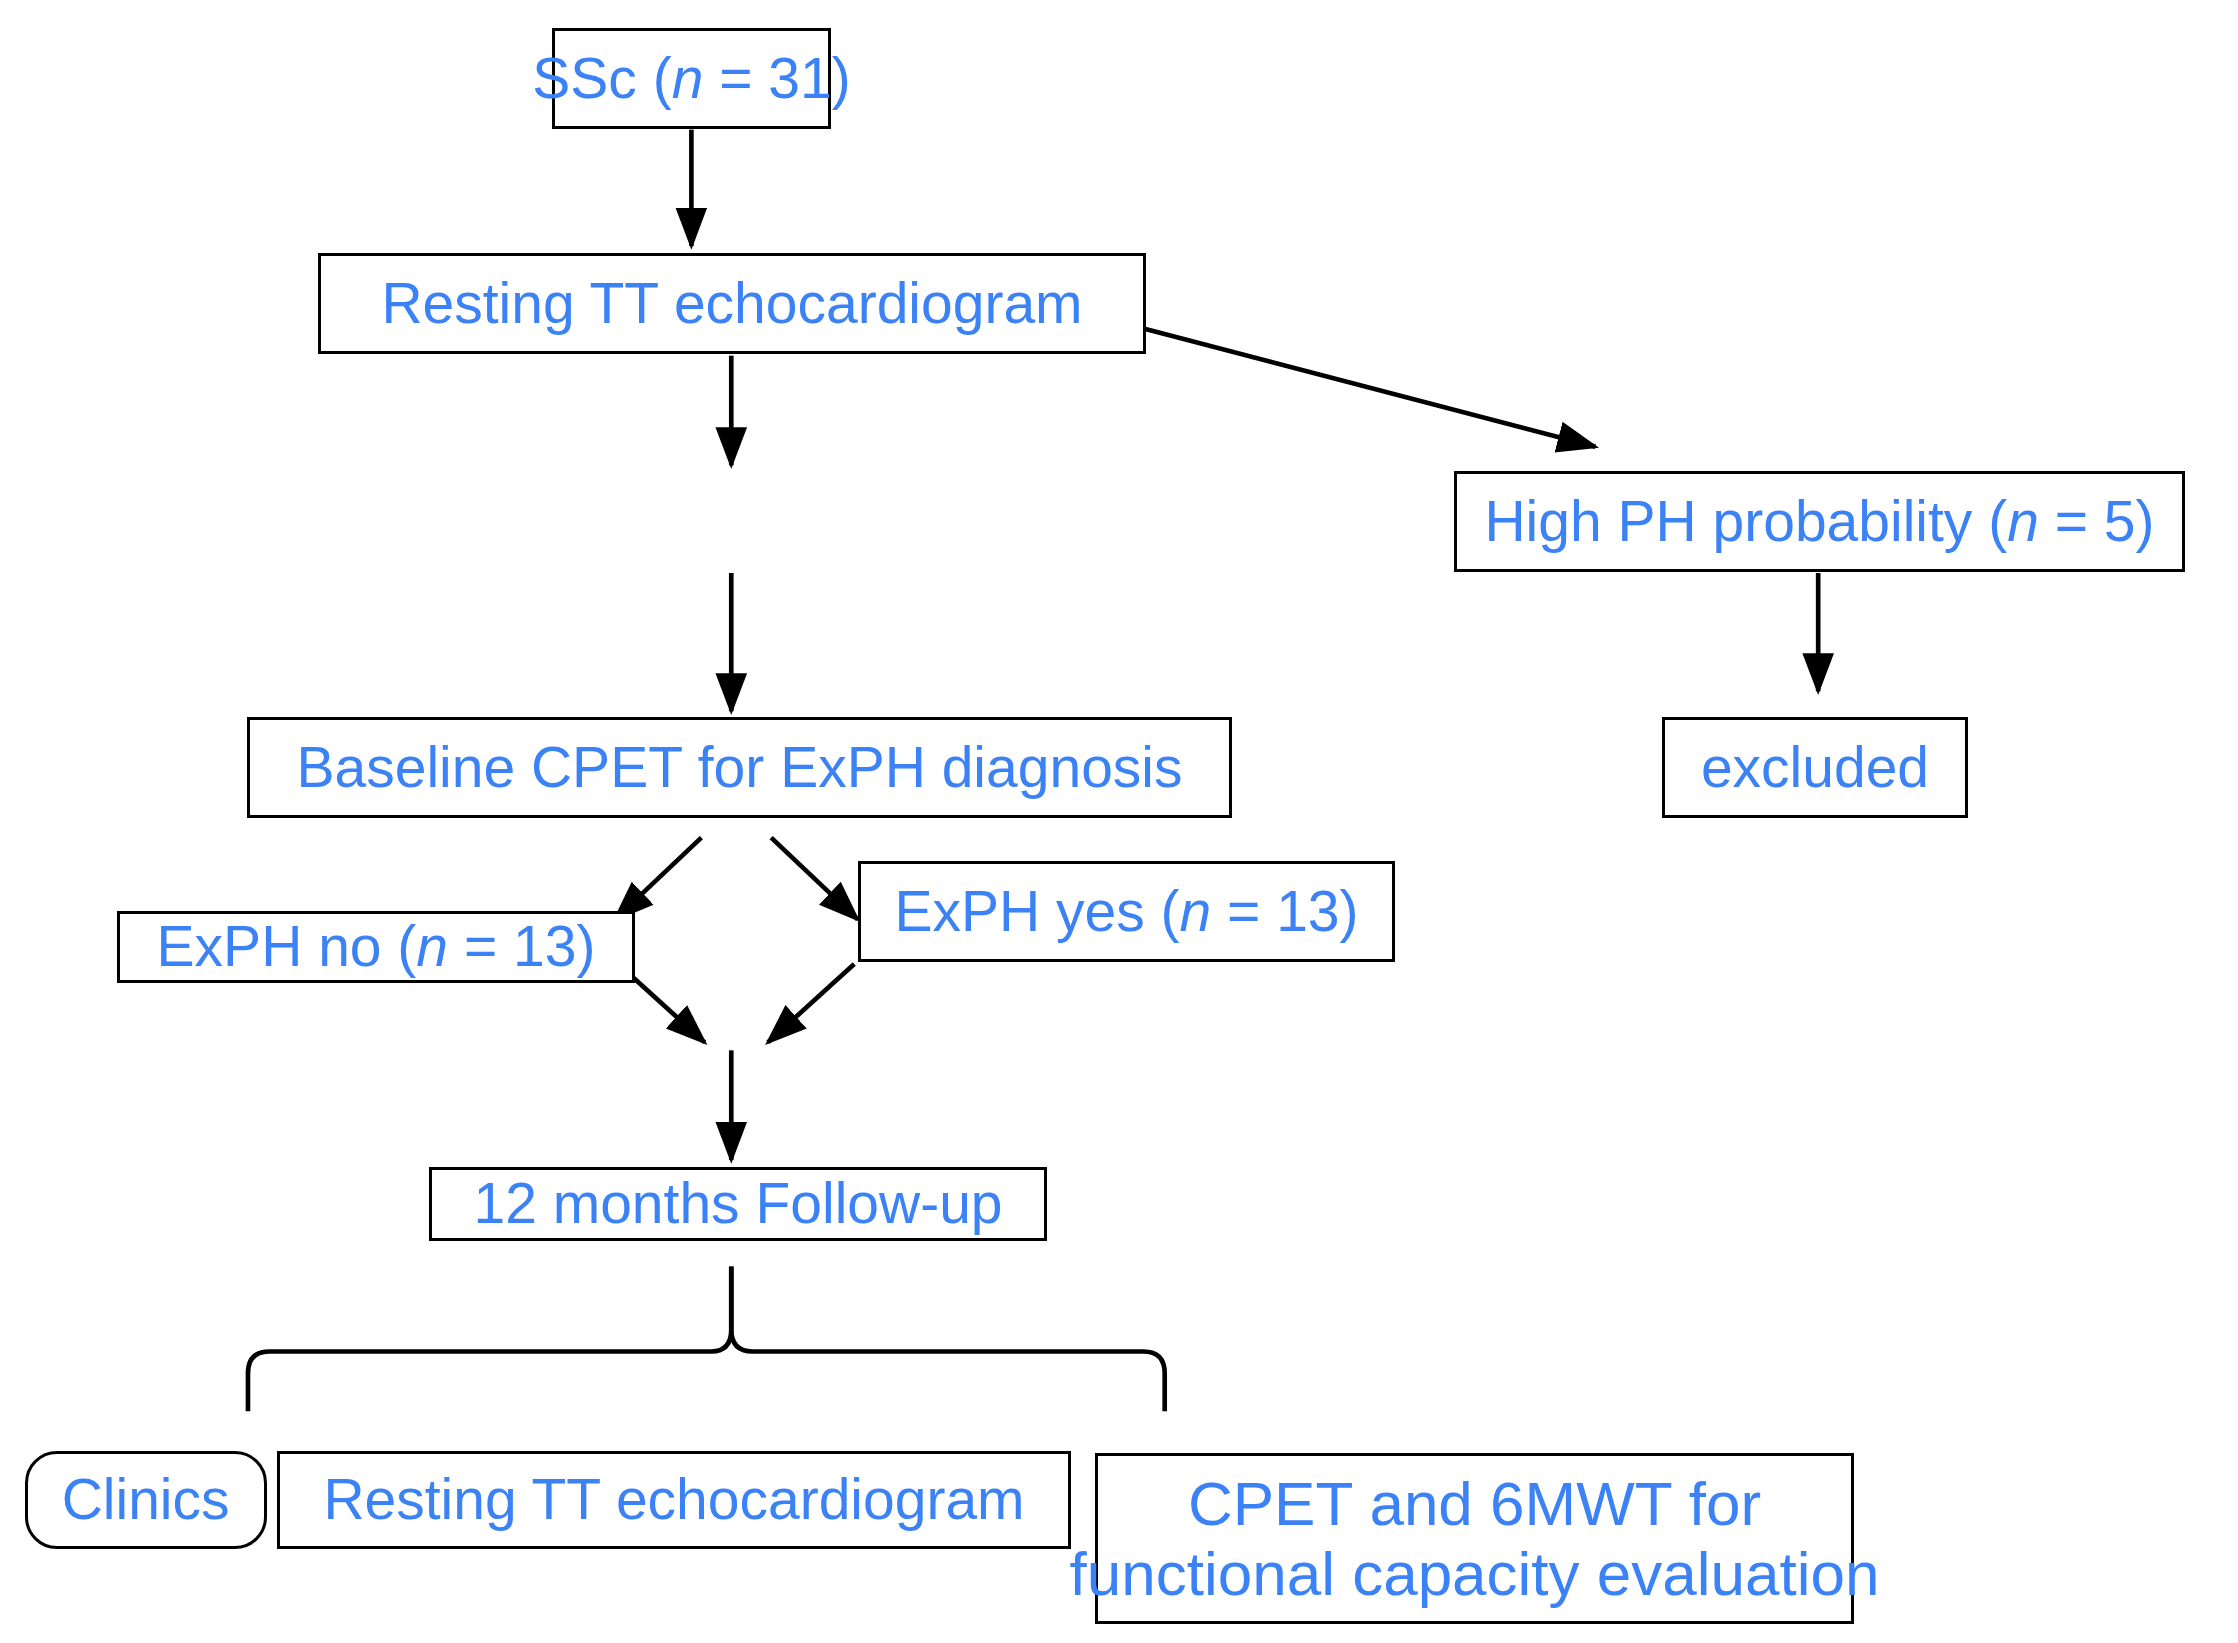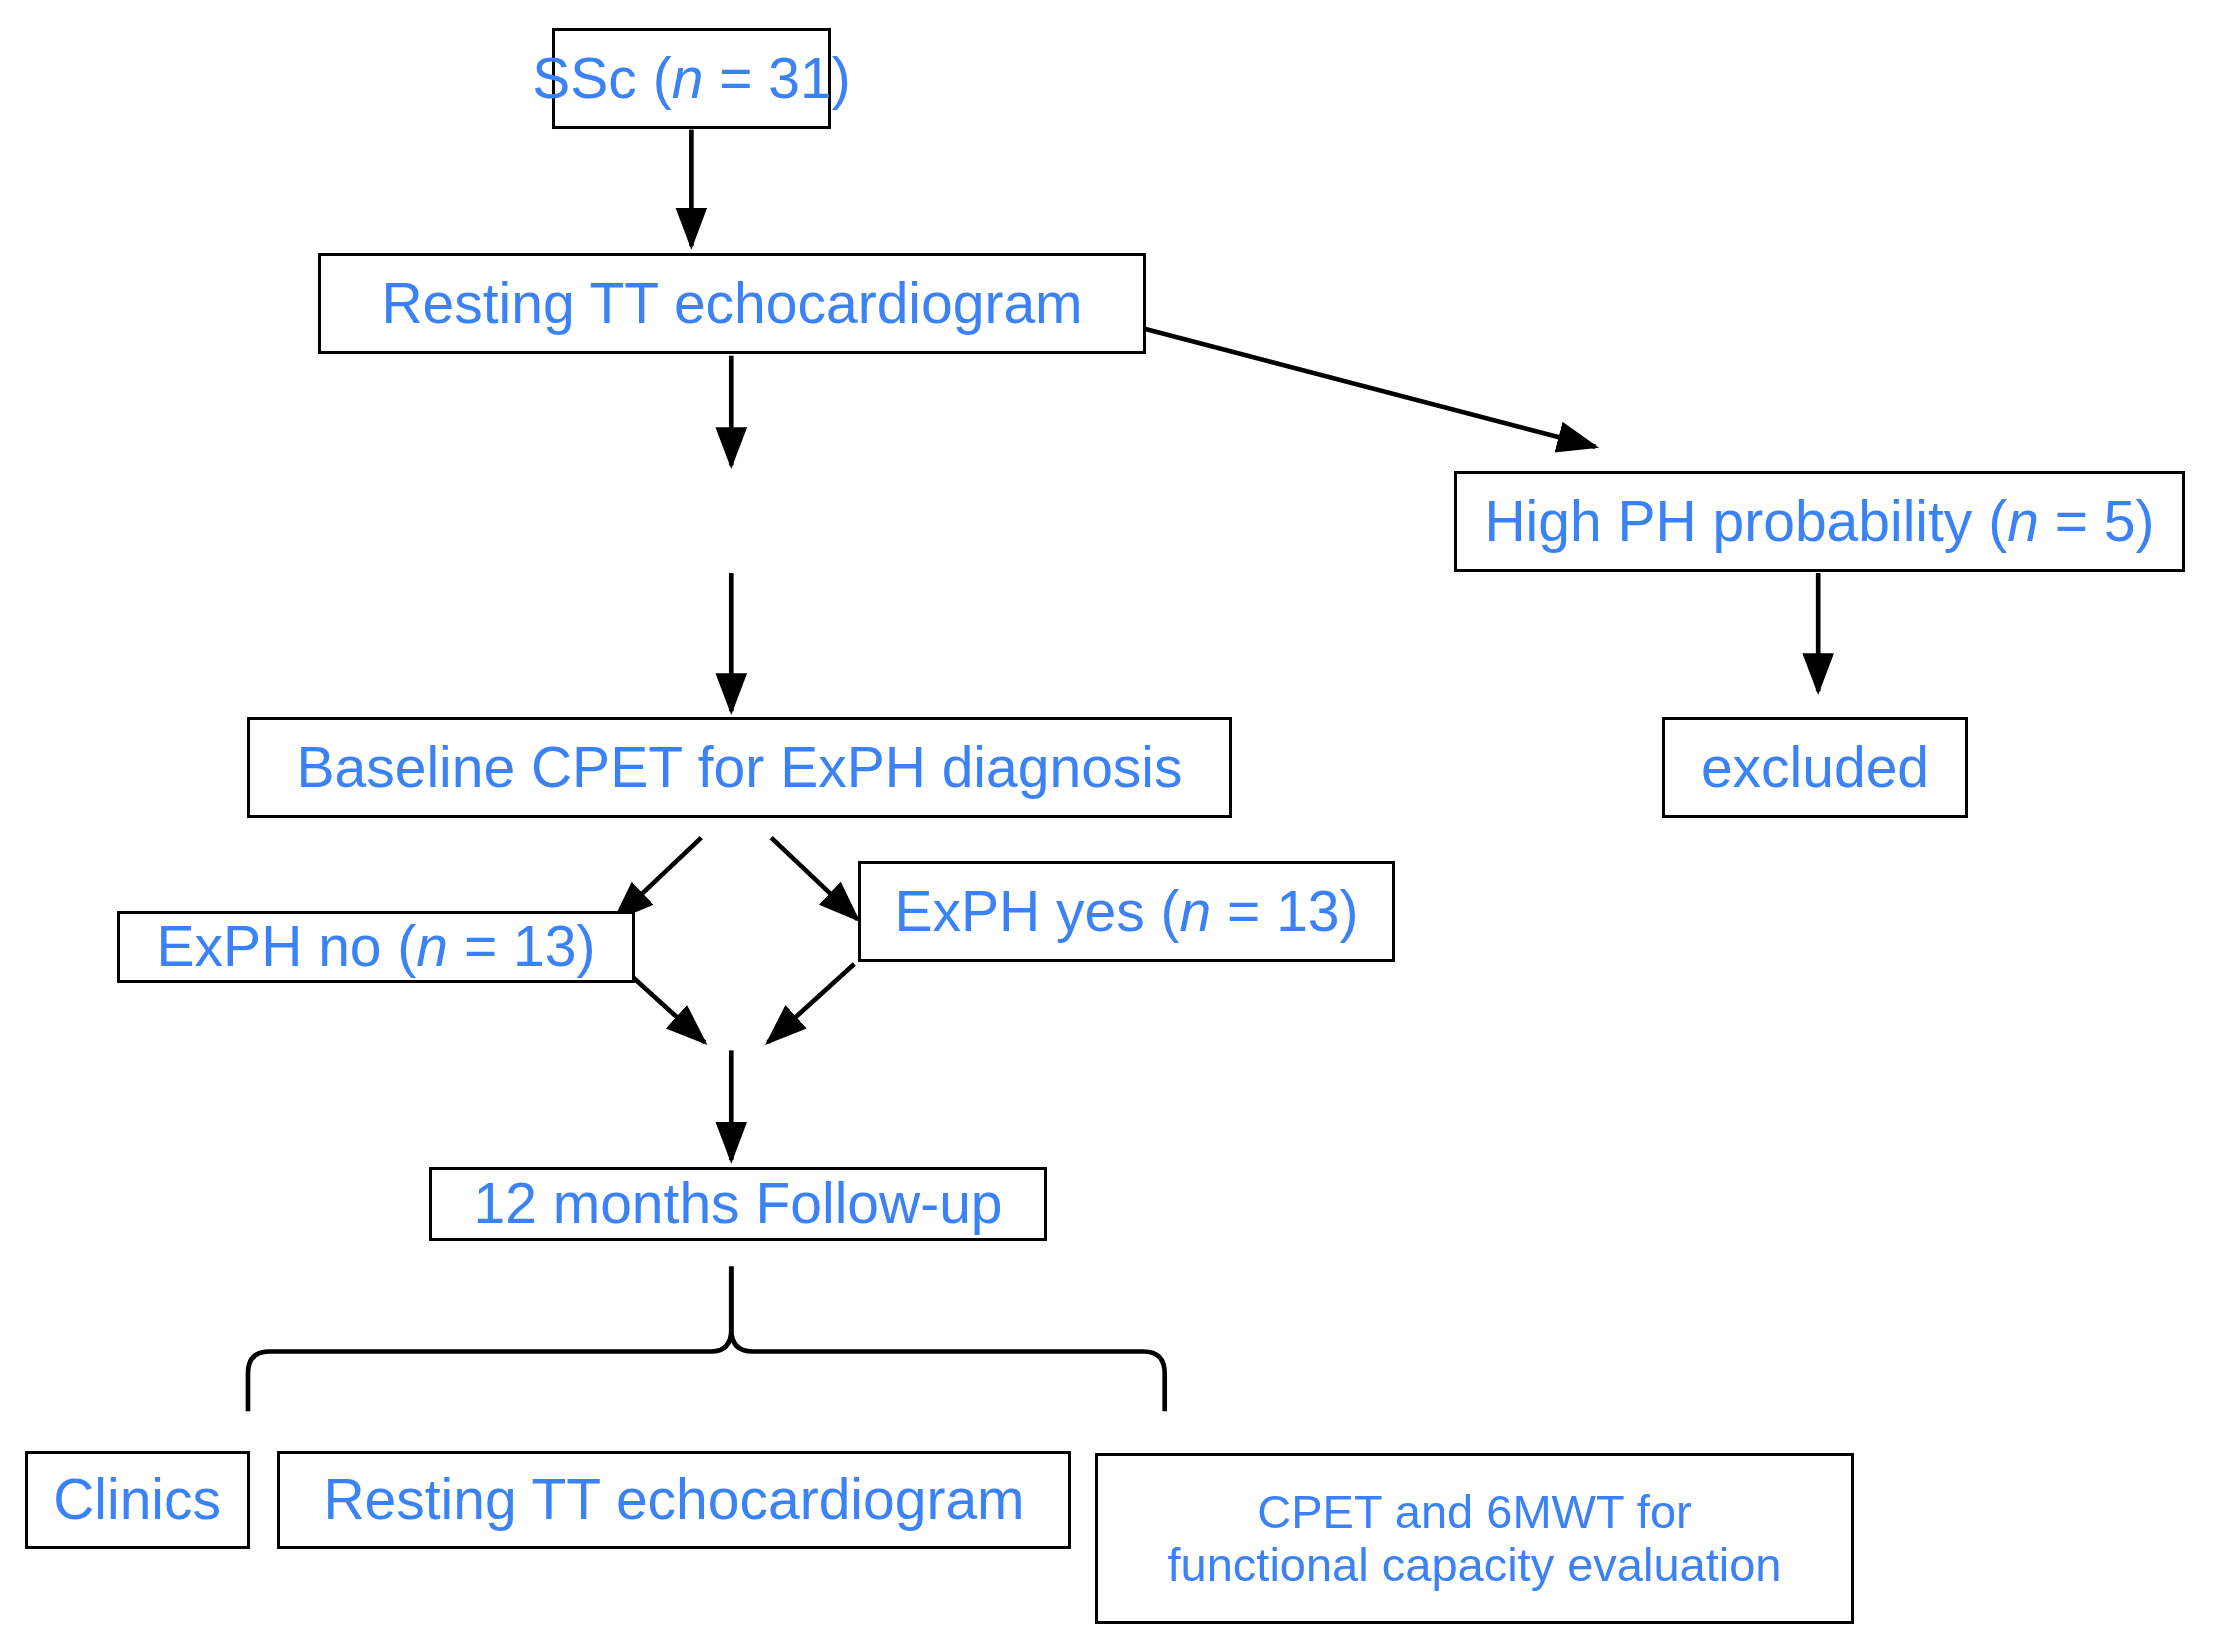--- a/index.html
+++ b/index.html
@@ -128,27 +128,27 @@
   </div>
 
   <div class="node" style="left:858px; top:861px; width:537px; height:101px; font-size:57px;">
     <span class="txt"><span>ExPH yes (</span><span class="ital">n</span><span> = 13)</span></span>
   </div>
 
   <div class="node" style="left:429px; top:1167px; width:618px; height:74px; font-size:57px;">
     <span class="txt">12 months Follow-up</span>
   </div>
 
-  <div class="node" style="left:24.6px; top:1451px; width:225px; height:98px; font-size:57px;">
+  <div class="node" style="left:24.6px; top:1451px; width:242px; height:98px; font-size:57px;border-radius:32px;">
     <span class="txt">Clinics</span>
   </div>
 
   <div class="node" style="left:277px; top:1451px; width:794px; height:98px; font-size:57px;">
     <span class="txt">Resting TT echocardiogram</span>
   </div>
 
-  <div class="node" style="left:1095px; top:1453px; width:759px; height:171px; font-size:47px; flex-direction:column;">
+  <div class="node" style="left:1095px; top:1453px; width:759px; height:171px; font-size:62px; flex-direction:column;">
     <span class="nline">CPET and 6MWT for</span>
     <span class="nline">functional capacity evaluation</span>
   </div>
 
 </div>
 
 
 </body></html>

